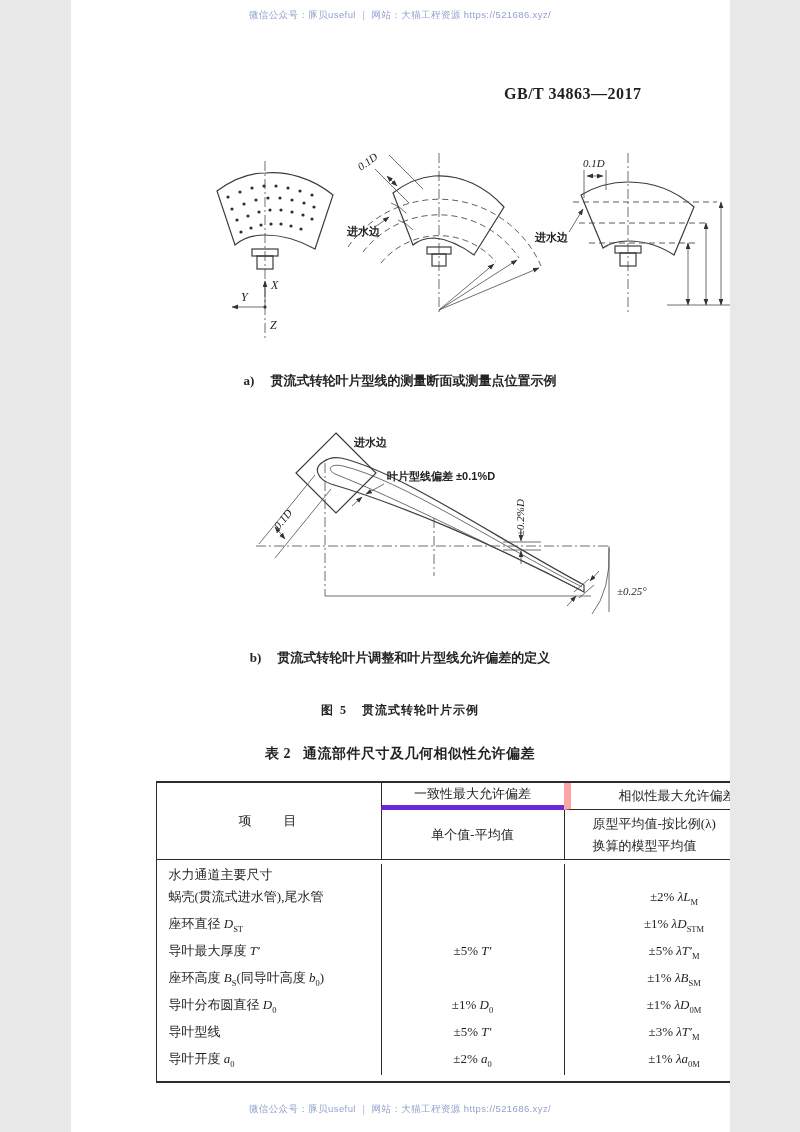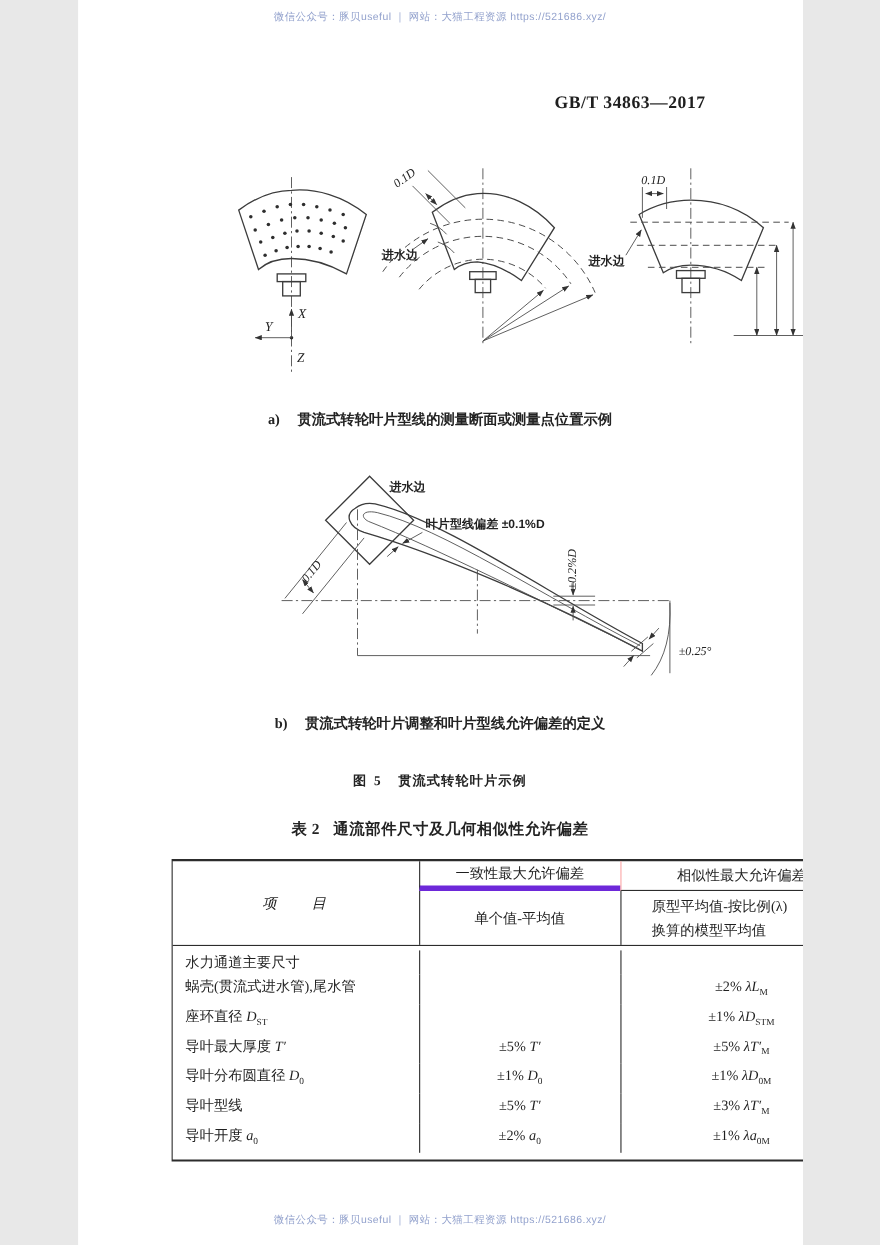--- a/index.html
+++ b/index.html
@@ -26,24 +26,24 @@
   .dsh{stroke:#4a4a4a;fill:none;stroke-width:.9;stroke-dasharray:6,4;}
   .dot{fill:#2e2e2e;}
   .cnlab{font-family:"Liberation Sans","DejaVu Sans",sans-serif;font-size:11px;font-weight:bold;fill:#222;}
   .dimlab{font-family:"Liberation Serif","DejaVu Serif",serif;font-style:italic;font-size:11px;fill:#222;}
   .axlab{font-family:"Liberation Serif","DejaVu Serif",serif;font-style:italic;font-size:12px;fill:#222;}
   
   .tbl{position:absolute;left:85px;top:781px;width:630px;border:1.2px solid #2c2c2c;
        border-top-width:2px;border-bottom-width:2px;font-size:13px;}
   .t-head{display:grid;grid-template-columns:224px 183px 220px;grid-template-rows:27px 49px;
           border-bottom:1.6px solid #2c2c2c;}
-  .t-head .h-item{grid-area:1/1/3/2;display:flex;align-items:center;justify-content:center;letter-spacing:2px;font-style:italic;}
+  .t-head .h-item{grid-area:1/1/3/2;display:flex;align-items:center;justify-content:center;letter-spacing:2px;}
   .h-c2a{grid-area:1/2/2/3;border-left:1px solid #2c2c2c;border-bottom:5px solid #6d28d9;
          display:flex;align-items:center;justify-content:center;}
-  .h-c3a{grid-area:1/3/2/4;border-left:1px solid #fca5a5;border-bottom:1px solid #2c2c2c;
+  .h-c3a{grid-area:1/3/2/4;border-left:7px solid #fca5a5;border-bottom:1px solid #2c2c2c;
          display:flex;align-items:center;justify-content:center;}
   .h-c2b{grid-area:2/2/3/3;border-left:1px solid #2c2c2c;display:flex;align-items:center;justify-content:center;}
   .h-c3b{grid-area:2/3/3/4;border-left:1px solid #2c2c2c;display:flex;flex-direction:column;
          align-items:flex-start;justify-content:center;line-height:1.65;padding-left:28px;}
   .t-body{padding:4px 0 6px 0;}
   .t-row{display:grid;grid-template-columns:224px 183px 220px;}
   .t-c{min-height:21.5px;line-height:21.5px;}
   .t-c1{text-align:left;padding-left:12px;}
   .t-c2,.t-c3{text-align:center;border-left:1px solid #2c2c2c;}
   .t-row.bold .t-c1{font-weight:normal;font-family:"Liberation Sans","DejaVu Sans",sans-serif;font-size:13px;}
@@ -243,20 +243,25 @@
           <div class="t-c t-c1">座环直径 <i>D</i><sub>ST</sub></div>
           <div class="t-c t-c2"></div>
           <div class="t-c t-c3">±1% <i>λD</i><sub>STM</sub></div>
         </div>
         <div class="t-row">
           <div class="t-c t-c1">导叶最大厚度 <i>T′</i></div>
           <div class="t-c t-c2">±5% <i>T′</i></div>
           <div class="t-c t-c3">±5% <i>λT′</i><sub>M</sub></div>
         </div>
         <div class="t-row">
+          <div class="t-c t-c1">座环高度 <i>B</i><sub>S</sub>(同导叶高度 <i>b</i><sub>0</sub>)</div>
+          <div class="t-c t-c2"></div>
+          <div class="t-c t-c3">±1% <i>λB</i><sub>SM</sub></div>
+        </div>
+        <div class="t-row">
           <div class="t-c t-c1">导叶分布圆直径 <i>D</i><sub>0</sub></div>
           <div class="t-c t-c2">±1% <i>D</i><sub>0</sub></div>
           <div class="t-c t-c3">±1% <i>λD</i><sub>0M</sub></div>
         </div>
         <div class="t-row">
           <div class="t-c t-c1">导叶型线</div>
           <div class="t-c t-c2">±5% <i>T′</i></div>
           <div class="t-c t-c3">±3% <i>λT′</i><sub>M</sub></div>
         </div>
         <div class="t-row">

